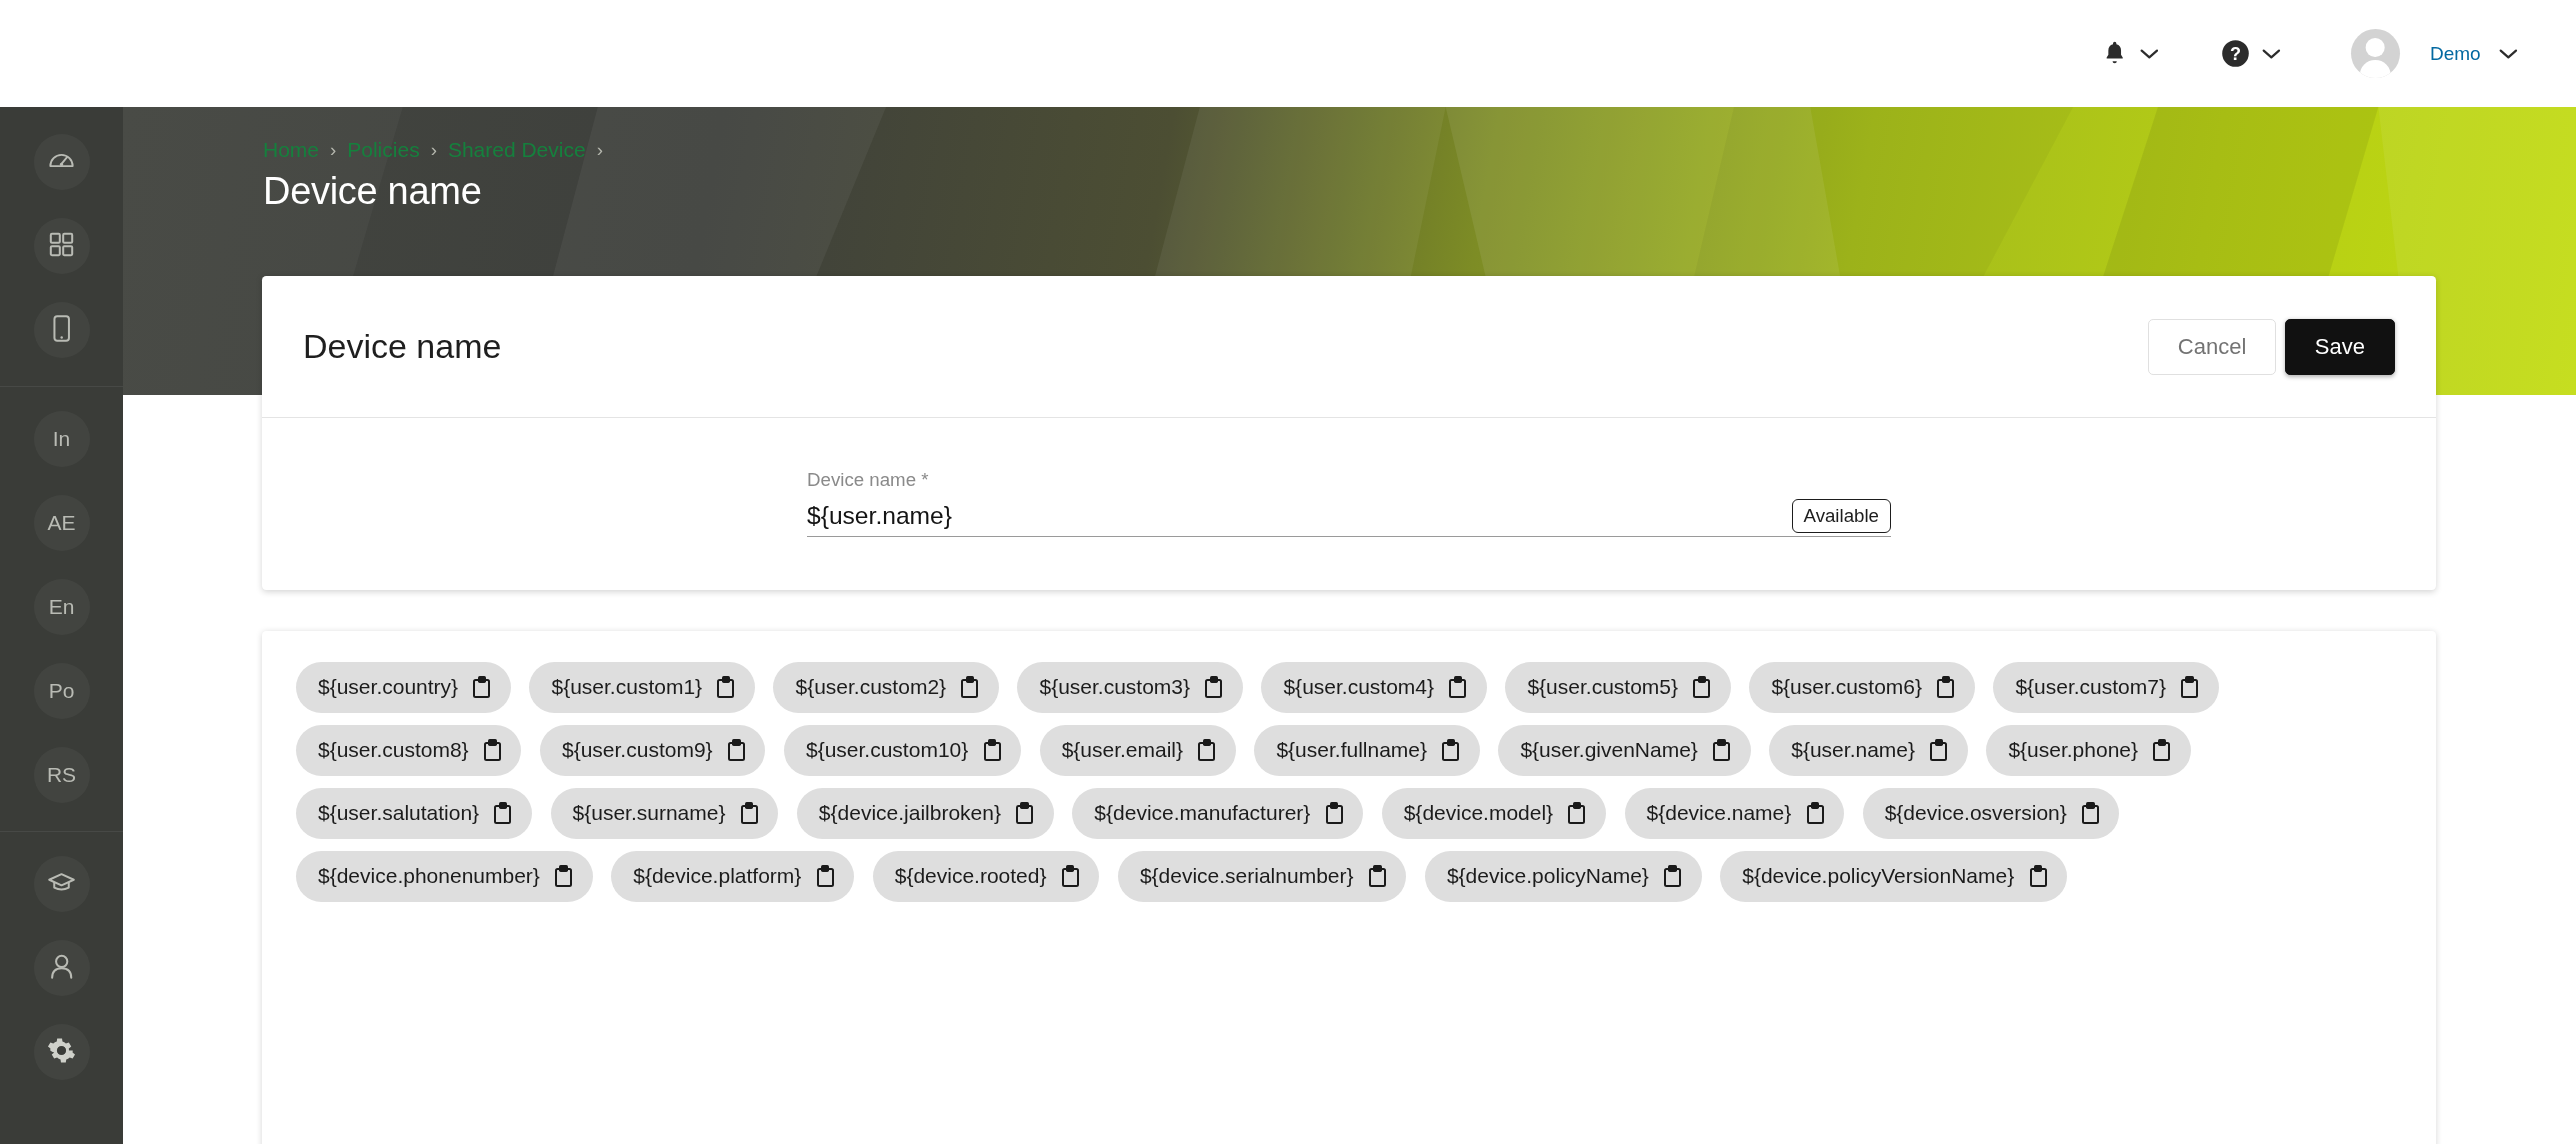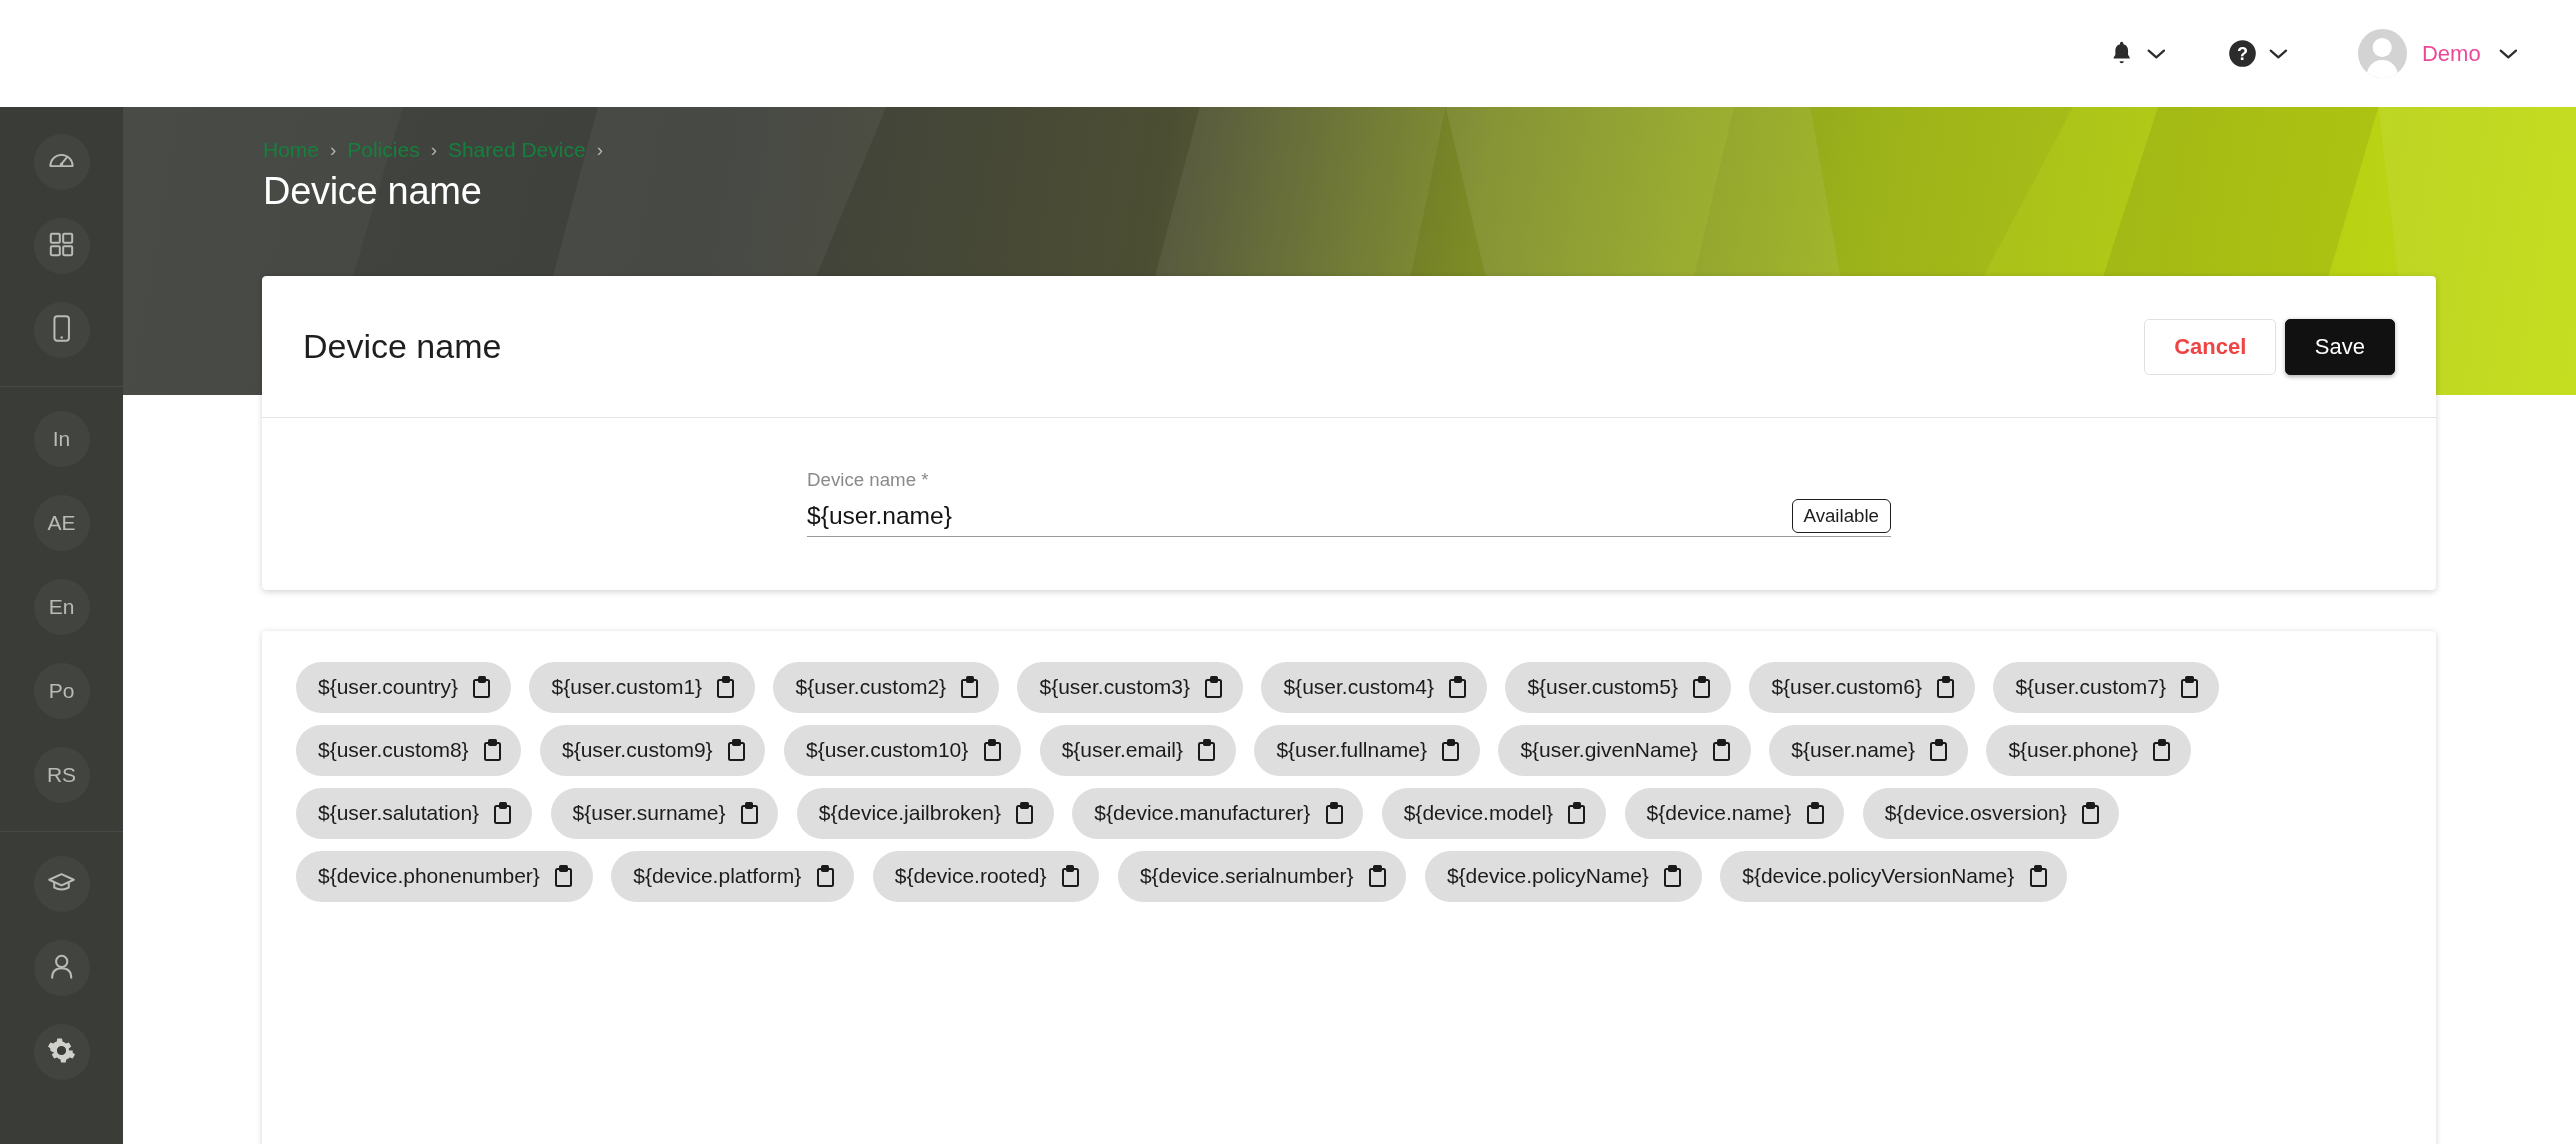--- a/index.html
+++ b/index.html
@@ -102,23 +102,23 @@
   .avatar .av-head::after {
     content: "";
     position: absolute;
     left: 50%; top: 30.5px;
     transform: translateX(-50%);
     width: 30.5px; height: 29px;
     border-radius: 15.3px 15.3px 0 0;
     background: #ffffff;
   }
   .user-name {
-    font-size: 22px;
-    color: #ec4899;
-    margin-left: 15px;
+    font-size: 19px;
+    color: #0369a1;
+    margin-left: 30px;
   }
 
   
   .sidebar {
     position: absolute;
     top: 107px; left: 0;
     width: 123px;
     height: 1038px;
     background: #3a3c38;
     z-index: 25;
@@ -252,23 +252,22 @@
     border-radius: 5.1px;
     cursor: pointer;
     padding: 0 29px;
     height: 56px;
     display: flex;
     align-items: center;
     justify-content: center;
   }
   .btn-cancel {
     background: #ffffff;
-    color: #ef4444;
+    color: #737373;
     border: 0.8px solid #e0e0e0;
-    font-weight: bold;
   }
   .btn-save {
     background: #111111;
     color: #ffffff;
     border: 0.8px solid #111111;
     box-shadow: 0 1.7px 4.2px rgba(0,0,0,0.3);
   }
 
   
   .form-body {

